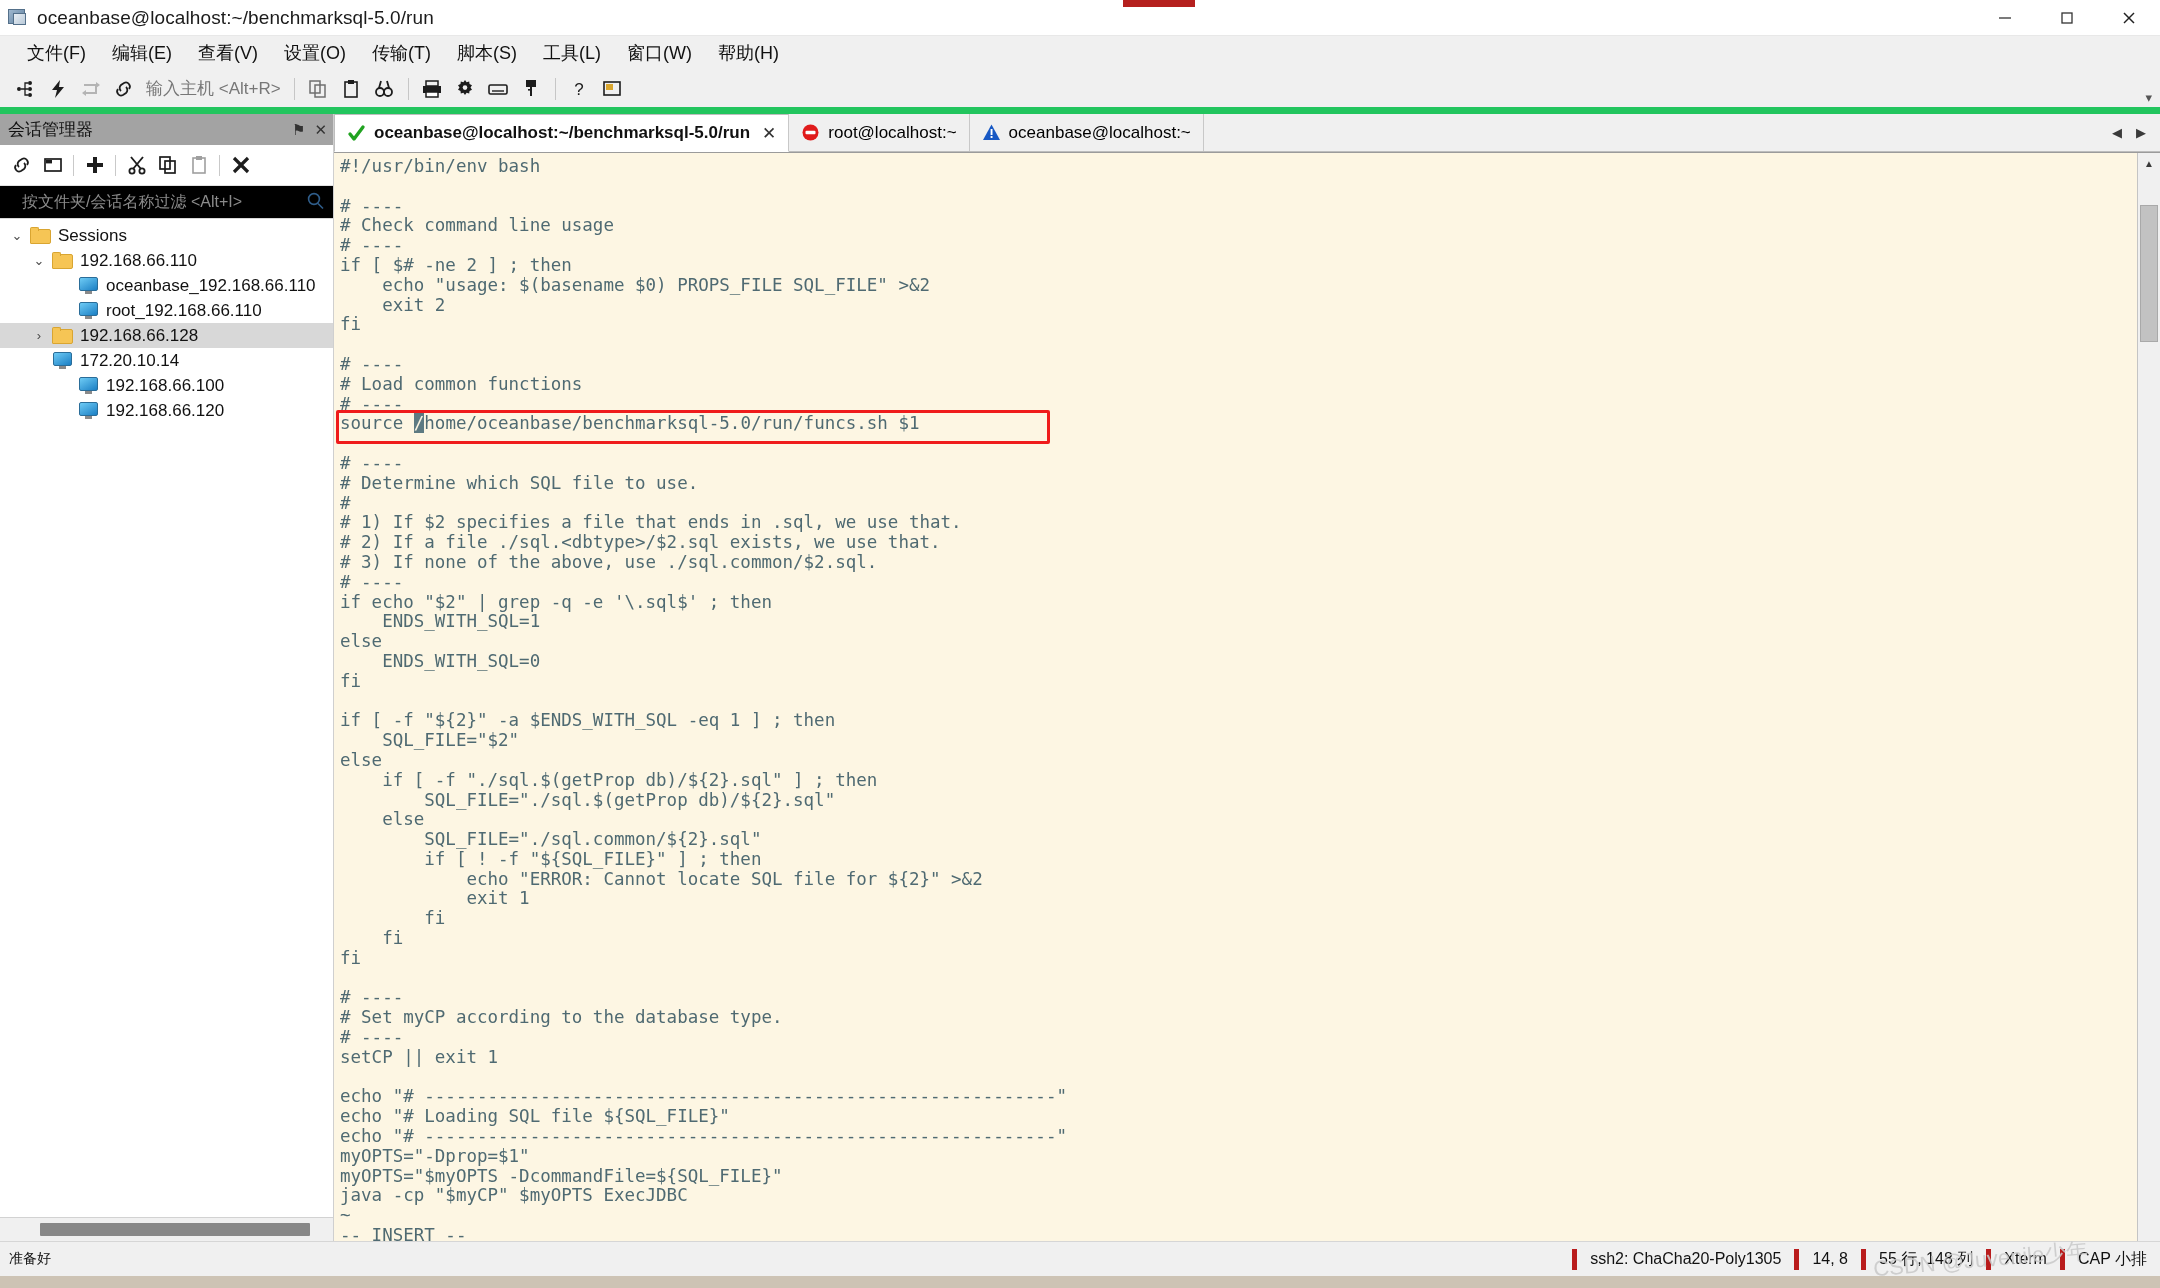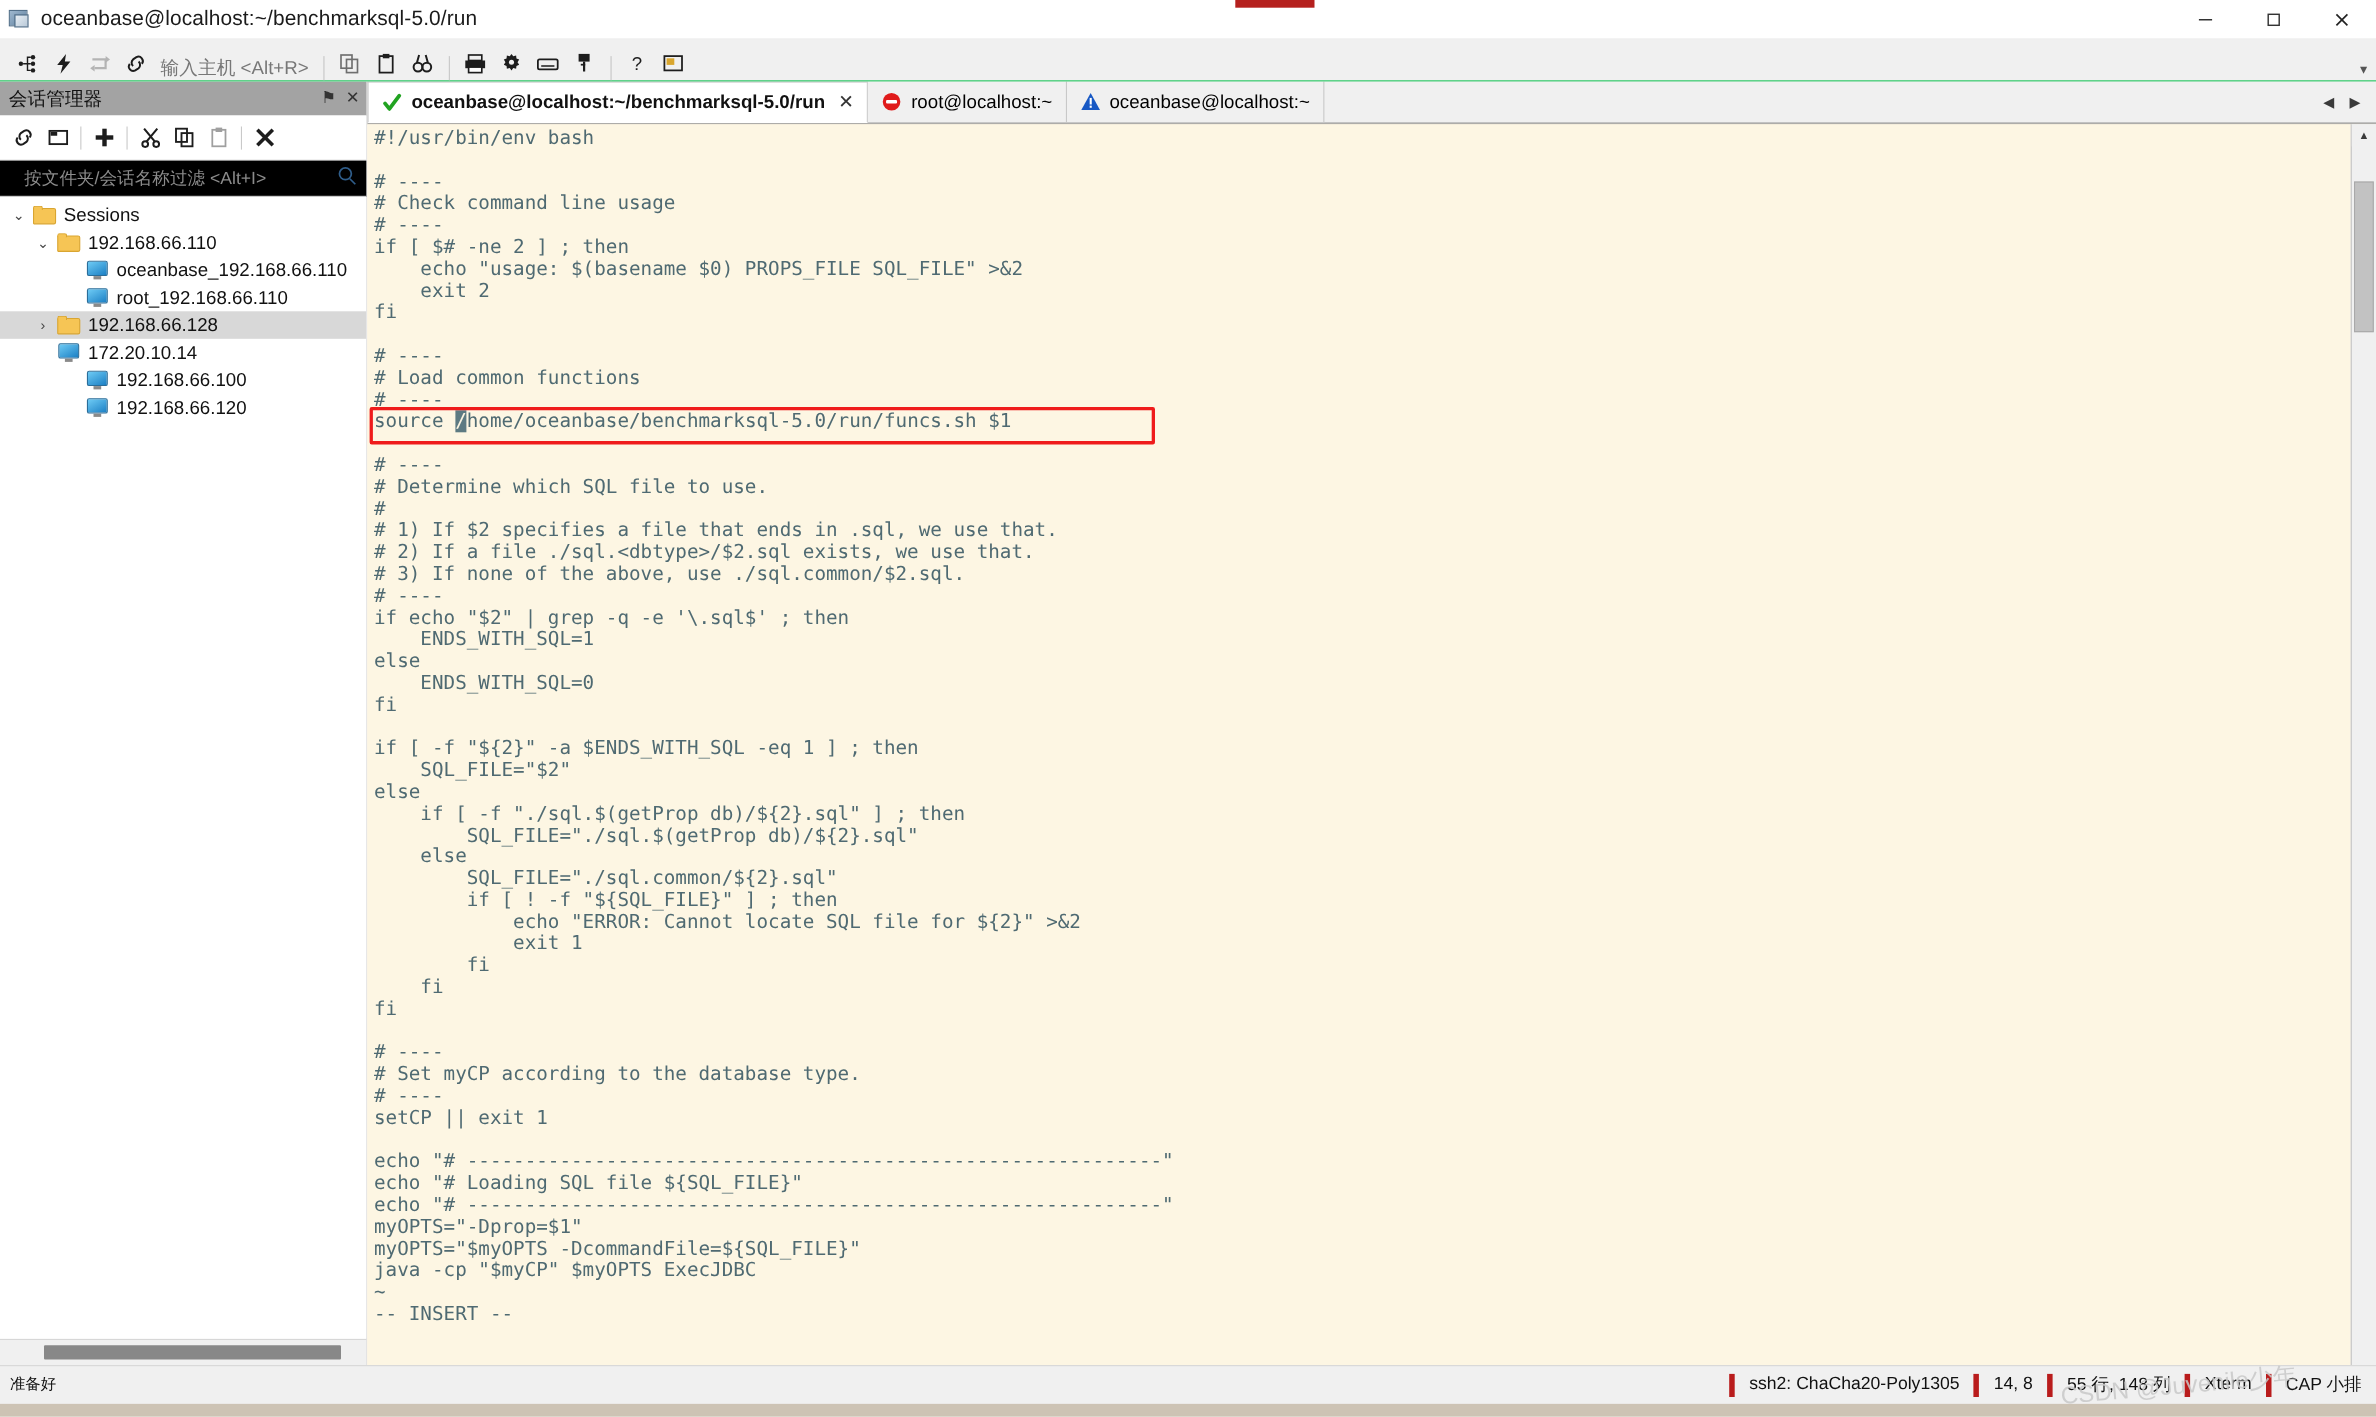--- a/index.html
+++ b/index.html
@@ -22,21 +22,21 @@
   .winbtn{width:62px;height:35px;display:flex;align-items:center;justify-content:center;font-size:17px;color:#333;}
   .winbtn.close{color:#222;}
   .winbtn svg{display:block;}
   .redstub{position:absolute;left:1123px;top:0;width:72px;height:7px;background:#b5201e;}
 
   
   .menubar{height:34px;min-height:34px;background:#f0f0f0;display:flex;align-items:center;padding-left:14px;}
   .menuitem{font-size:18px;color:#111;padding:0 13px;line-height:34px;white-space:nowrap;}
 
   
-  .toolbar{height:37px;min-height:37px;background:#f0f0f0;display:flex;align-items:flex-end;padding-left:8px;border-bottom:1px solid #22c55e;position:relative;}
+  .toolbar{height:37px;min-height:37px;background:#f0f0f0;display:flex;align-items:center;padding-left:8px;border-bottom:7px solid #22c55e;position:relative;}
   .tbtn{width:33px;height:30px;display:flex;align-items:center;justify-content:center;color:#1d1d1d;}
   .tbtn svg{display:block;}
   .tsep{width:1px;height:22px;background:#c6c6c6;margin:0 7px;}
   .hostbox{font-size:17px;color:#777;margin-left:6px;margin-right:6px;white-space:nowrap;}
   .tb-spacer{flex:1;}
   .tb-chev{font-size:13px;color:#555;margin-right:8px;align-self:flex-end;padding-bottom:2px;}
 
   
   .bodysplit{flex:1;display:flex;min-height:0;background:#f0f0f0;}
 
@@ -122,20 +122,31 @@
       <div class="winbtn close">
         <svg width="20" height="20" viewBox="0 0 20 20">
             <line x1="5" y1="5" x2="15" y2="15" stroke="#222" stroke-width="1.5"></line>
             <line x1="15" y1="5" x2="5" y2="15" stroke="#222" stroke-width="1.5"></line>
           </svg>
       </div>
     </div>
     <div class="redstub"></div>
   </div>
 
+  <div class="menubar">
+    <div class="menuitem">文件(F)</div>
+    <div class="menuitem">编辑(E)</div>
+    <div class="menuitem">查看(V)</div>
+    <div class="menuitem">设置(O)</div>
+    <div class="menuitem">传输(T)</div>
+    <div class="menuitem">脚本(S)</div>
+    <div class="menuitem">工具(L)</div>
+    <div class="menuitem">窗口(W)</div>
+    <div class="menuitem">帮助(H)</div>
+  </div>
 
   <div class="toolbar">
     <div class="tbtn">
       <svg width="22" height="22" viewBox="0 0 22 22">
           <circle cx="5" cy="11" r="2" fill="#1d1d1d"></circle>
           <circle cx="16" cy="5" r="2" fill="#1d1d1d"></circle>
           <circle cx="16" cy="11" r="2" fill="#1d1d1d"></circle>
           <circle cx="16" cy="17" r="2" fill="#1d1d1d"></circle>
           <path d="M7 11h4M11 11V5h3M11 11v6h3M11 11h3" stroke="#1d1d1d" stroke-width="1.3" fill="none"></path>
         </svg>

